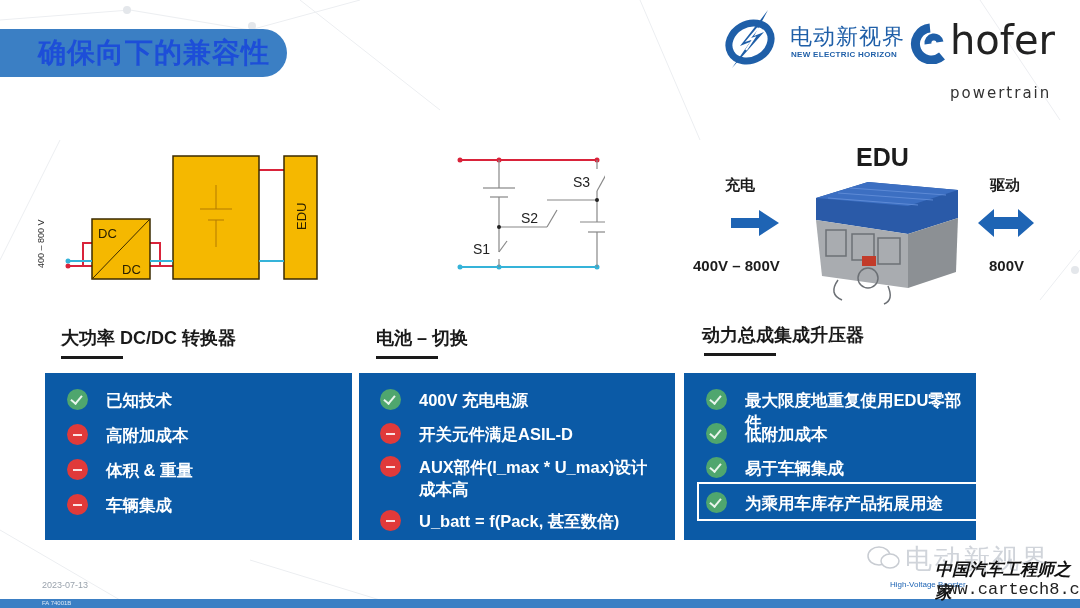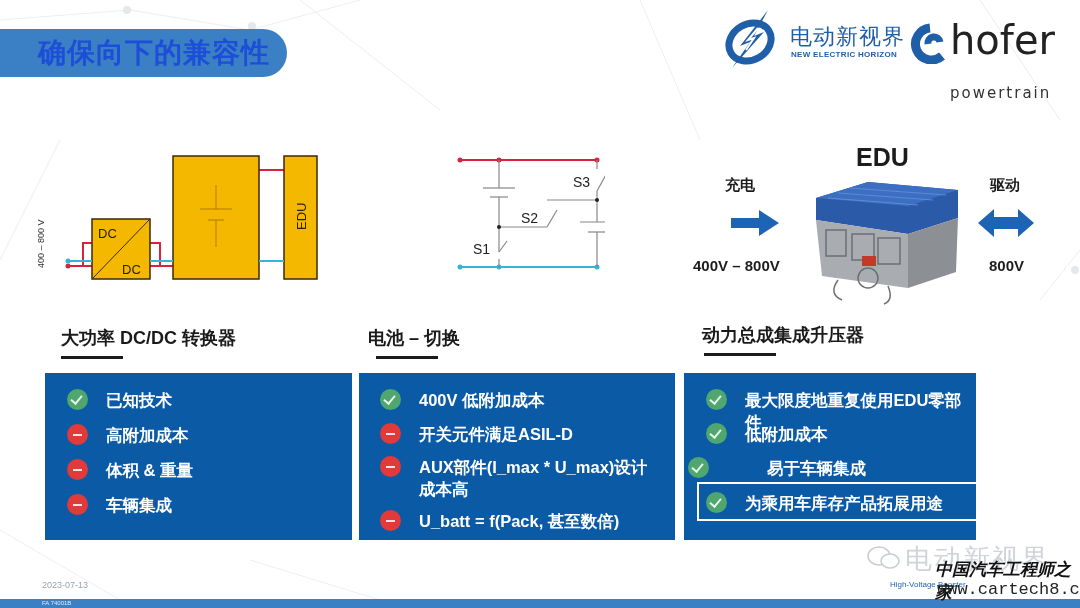--- a/index.html
+++ b/index.html
@@ -193,21 +193,21 @@
 <div class="abs label-bold" style="left:990px;top:176px;">驱动</div>
 <div class="abs" style="left:978px;top:209px;">
   <svg width="56" height="28" viewBox="0 0 56 28">
       <path d="M0 14 L16 0 V8 H40 V0 L56 14 L40 28 V20 H16 V28 Z" fill="#1e64b4"></path>
     </svg>
 </div>
 <div class="abs label-bold" style="left:989px;top:257px;">800V</div>
 
 <div class="abs section-heading" style="left:61px;top:326px;">大功率 DC/DC 转换器</div>
 <div class="abs heading-underline" style="left:61px;top:356px;"></div>
-<div class="abs section-heading" style="left:368px;top:326px;">电池 – 切换</div>
+<div class="abs section-heading" style="left:376px;top:326px;">电池 – 切换</div>
 <div class="abs heading-underline" style="left:376px;top:356px;"></div>
 <div class="abs section-heading" style="left:702px;top:323px;">动力总成集成升压器</div>
 <div class="abs heading-underline" style="left:704px;top:353px;width:72px;"></div>
 
 <div class="abs panel" style="left:45px;top:373px;width:307px;height:167px;">
   <div class="item" style="left:22px;top:16px;">
       <span class="icon ok"></span>
       <span>已知技术</span>
     </div>
   <div class="item" style="left:22px;top:51px;">
@@ -220,21 +220,21 @@
     </div>
   <div class="item" style="left:22px;top:121px;">
       <span class="icon no"></span>
       <span>车辆集成</span>
     </div>
 </div>
 
 <div class="abs panel" style="left:359px;top:373px;width:316px;height:167px;">
   <div class="item" style="left:21px;top:16px;">
       <span class="icon ok"></span>
-      <span>400V 低附加成本</span>
+      <span>400V 充电电源</span>
     </div>
   <div class="item" style="left:21px;top:50px;">
       <span class="icon no"></span>
       <span>开关元件满足ASIL-D</span>
     </div>
   <div class="item" style="left:21px;top:83px;width:270px;">
       <span class="icon no"></span>
       <span>AUX部件(I_max * U_max)设计成本高</span>
     </div>
   <div class="item" style="left:21px;top:137px;">
@@ -245,21 +245,21 @@
 
 <div class="abs panel" style="left:684px;top:373px;width:292px;height:167px;">
   <div class="item" style="left:22px;top:16px;">
       <span class="icon ok"></span>
       <span>最大限度地重复使用EDU零部件</span>
     </div>
   <div class="item" style="left:22px;top:50px;">
       <span class="icon ok"></span>
       <span>低附加成本</span>
     </div>
-  <div class="item" style="left:4px;top:84px;gap:40px;">
+  <div class="item" style="left:22px;top:84px;">
       <span class="icon ok"></span>
       <span>易于车辆集成</span>
     </div>
   <div class="abs highlight-box" style="left:13px;top:109px;width:299px;height:35px;"></div>
   <div class="item" style="left:22px;top:119px;">
       <span class="icon ok"></span>
       <span>为乘用车库存产品拓展用途</span>
     </div>
 </div>
 

